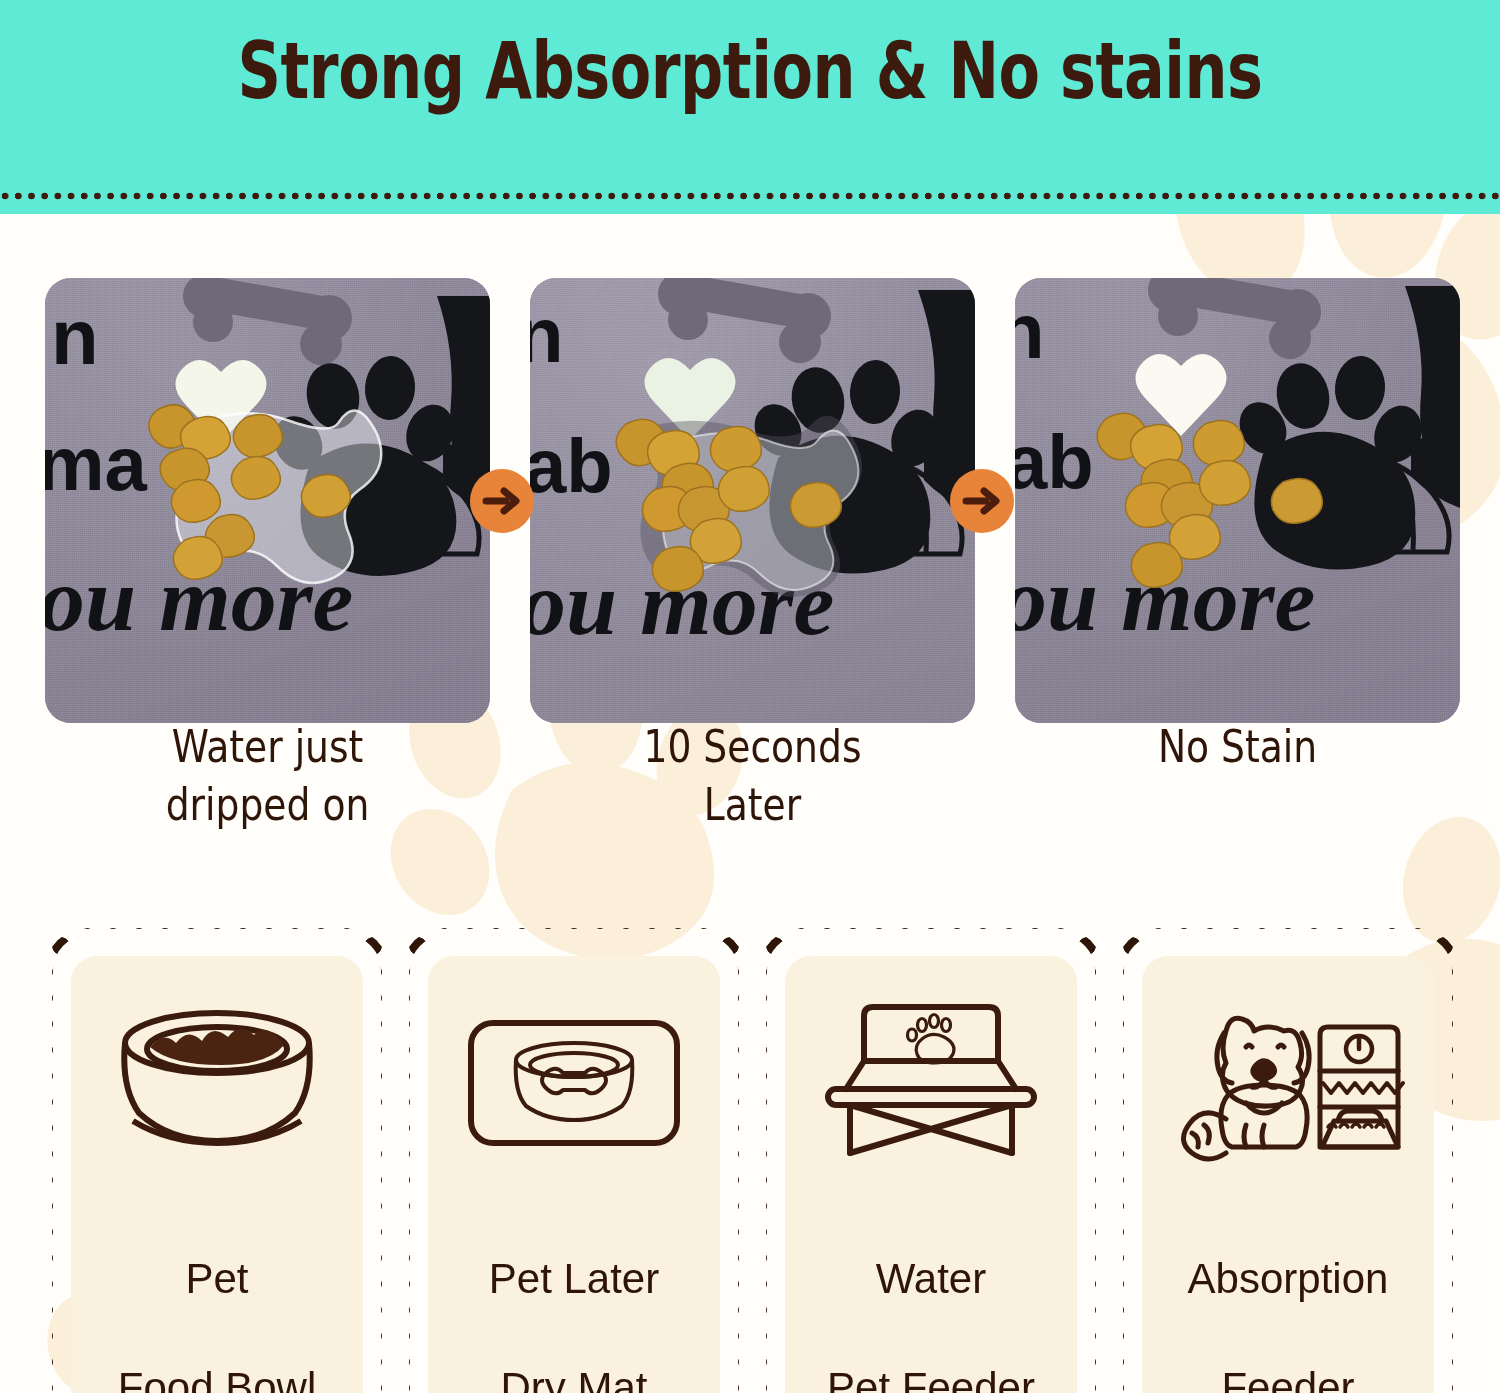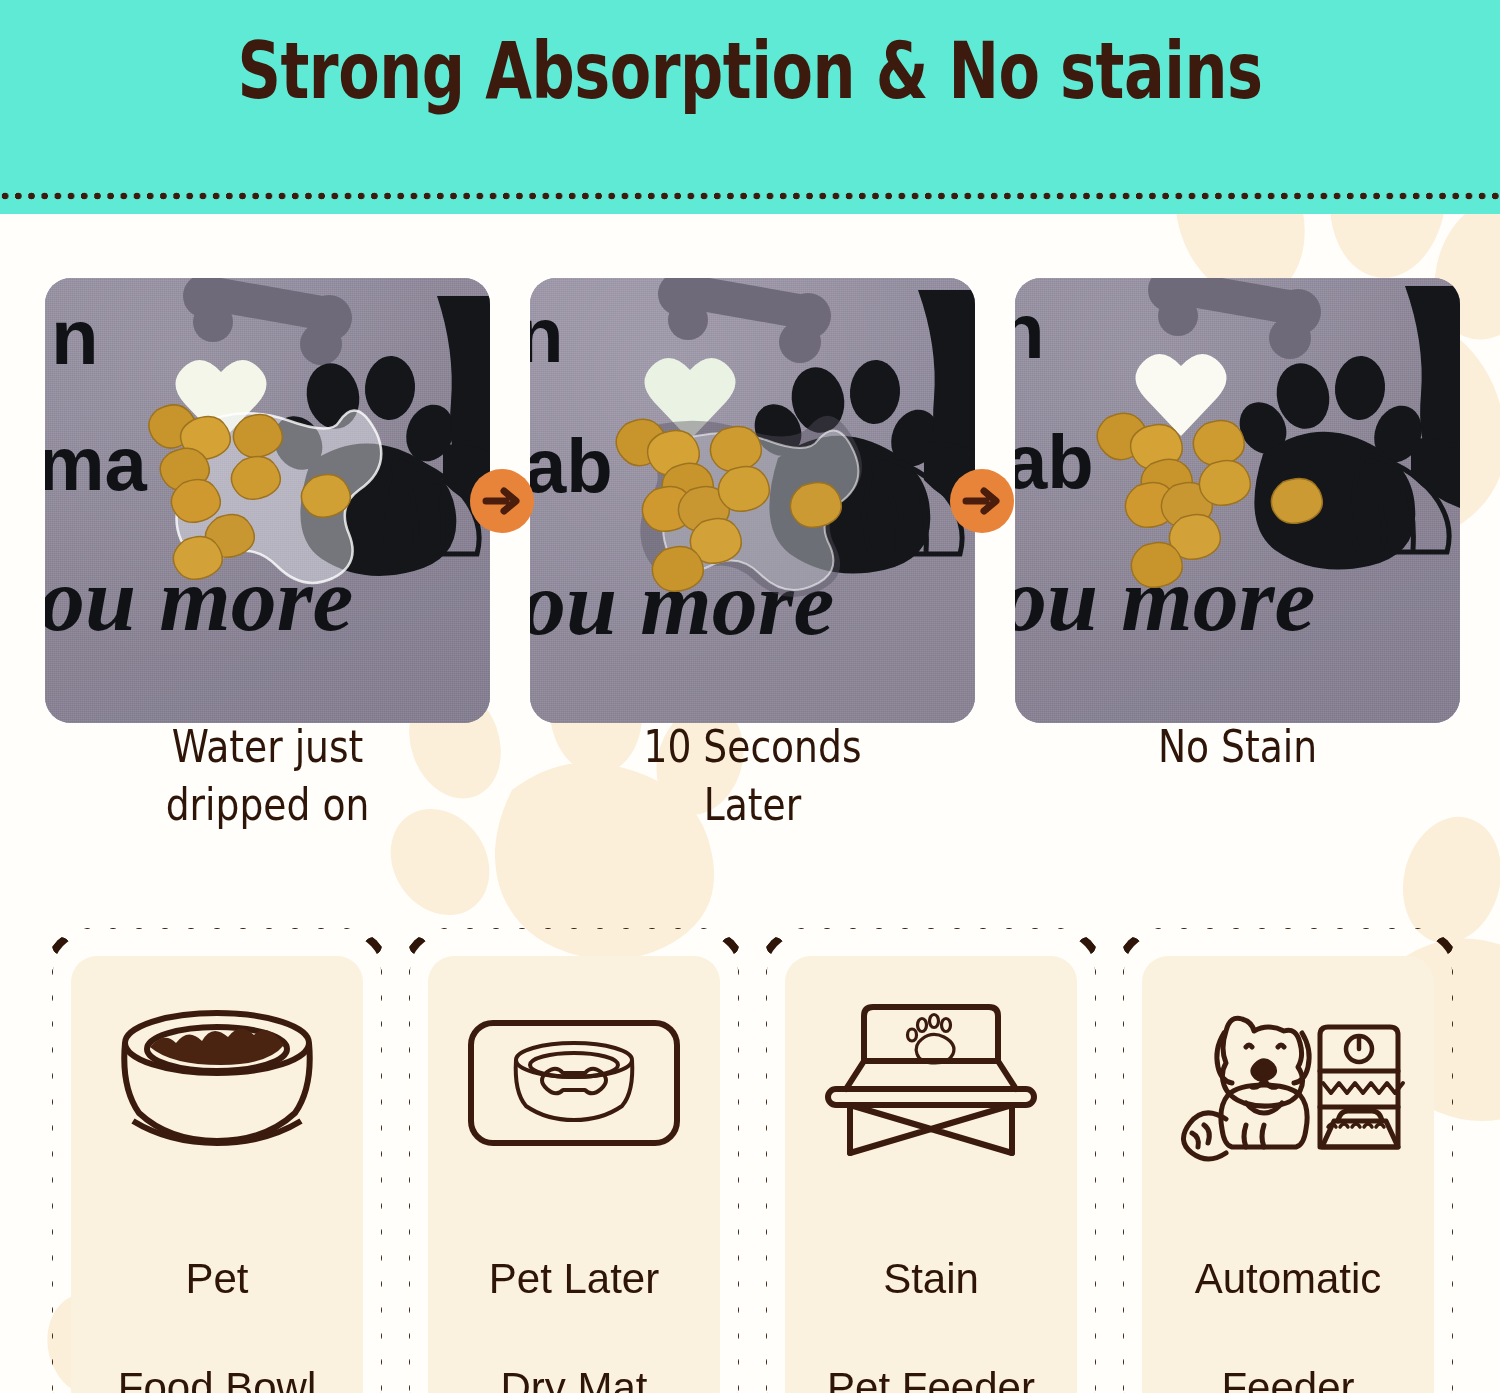--- a/index.html
+++ b/index.html
@@ -445,21 +445,21 @@
           <g fill="none" stroke="#3B1B0D" stroke-width="3.2">
             <ellipse cx="106" cy="26" rx="4.5" ry="6.5"></ellipse>
             <ellipse cx="118" cy="22" rx="4.5" ry="6.5"></ellipse>
             <ellipse cx="130" cy="26" rx="4.5" ry="6.5"></ellipse>
             <ellipse cx="96" cy="36" rx="4.5" ry="6"></ellipse>
             <path d="M106 40 q10 -8 22 -2 q13 7 9 17 q-4 9 -18 9 q-15 0 -18 -9 q-3 -9 5 -15 z"></path>
           </g>
         </svg>
       </div>
       <div class="card-label">
-        <span>Stain</span><br>
+        <span>Water</span><br>
         <span>Pet Feeder</span>
       </div>
     </div>
   </div>
 
   <div class="card">
     <div class="card-dots"></div>
     <div class="card-inner">
       <div class="card-icon">
         <svg width="240" height="168" viewBox="0 0 240 168">
@@ -498,18 +498,18 @@
             <path d="M154 148 l12 -26 h52 l12 26 z"></path>
             <path d="M170 122 q2 -10 10 -10 h24 q8 0 10 10"></path>
 
             <g stroke-width="3.5">
               <path d="M160 128 q4 -6 8 0 M172 128 q4 -6 8 0 M184 128 q4 -6 8 0 M196 128 q4 -6 8 0 M208 128 q4 -6 8 0"></path>
             </g>
           </g>
         </svg>
       </div>
       <div class="card-label">
-        <span>Automatic</span><br>
+        <span>Absorption</span><br>
         <span>Feeder</span>
       </div>
     </div>
   </div>
 </div>
 
 </body></html>

